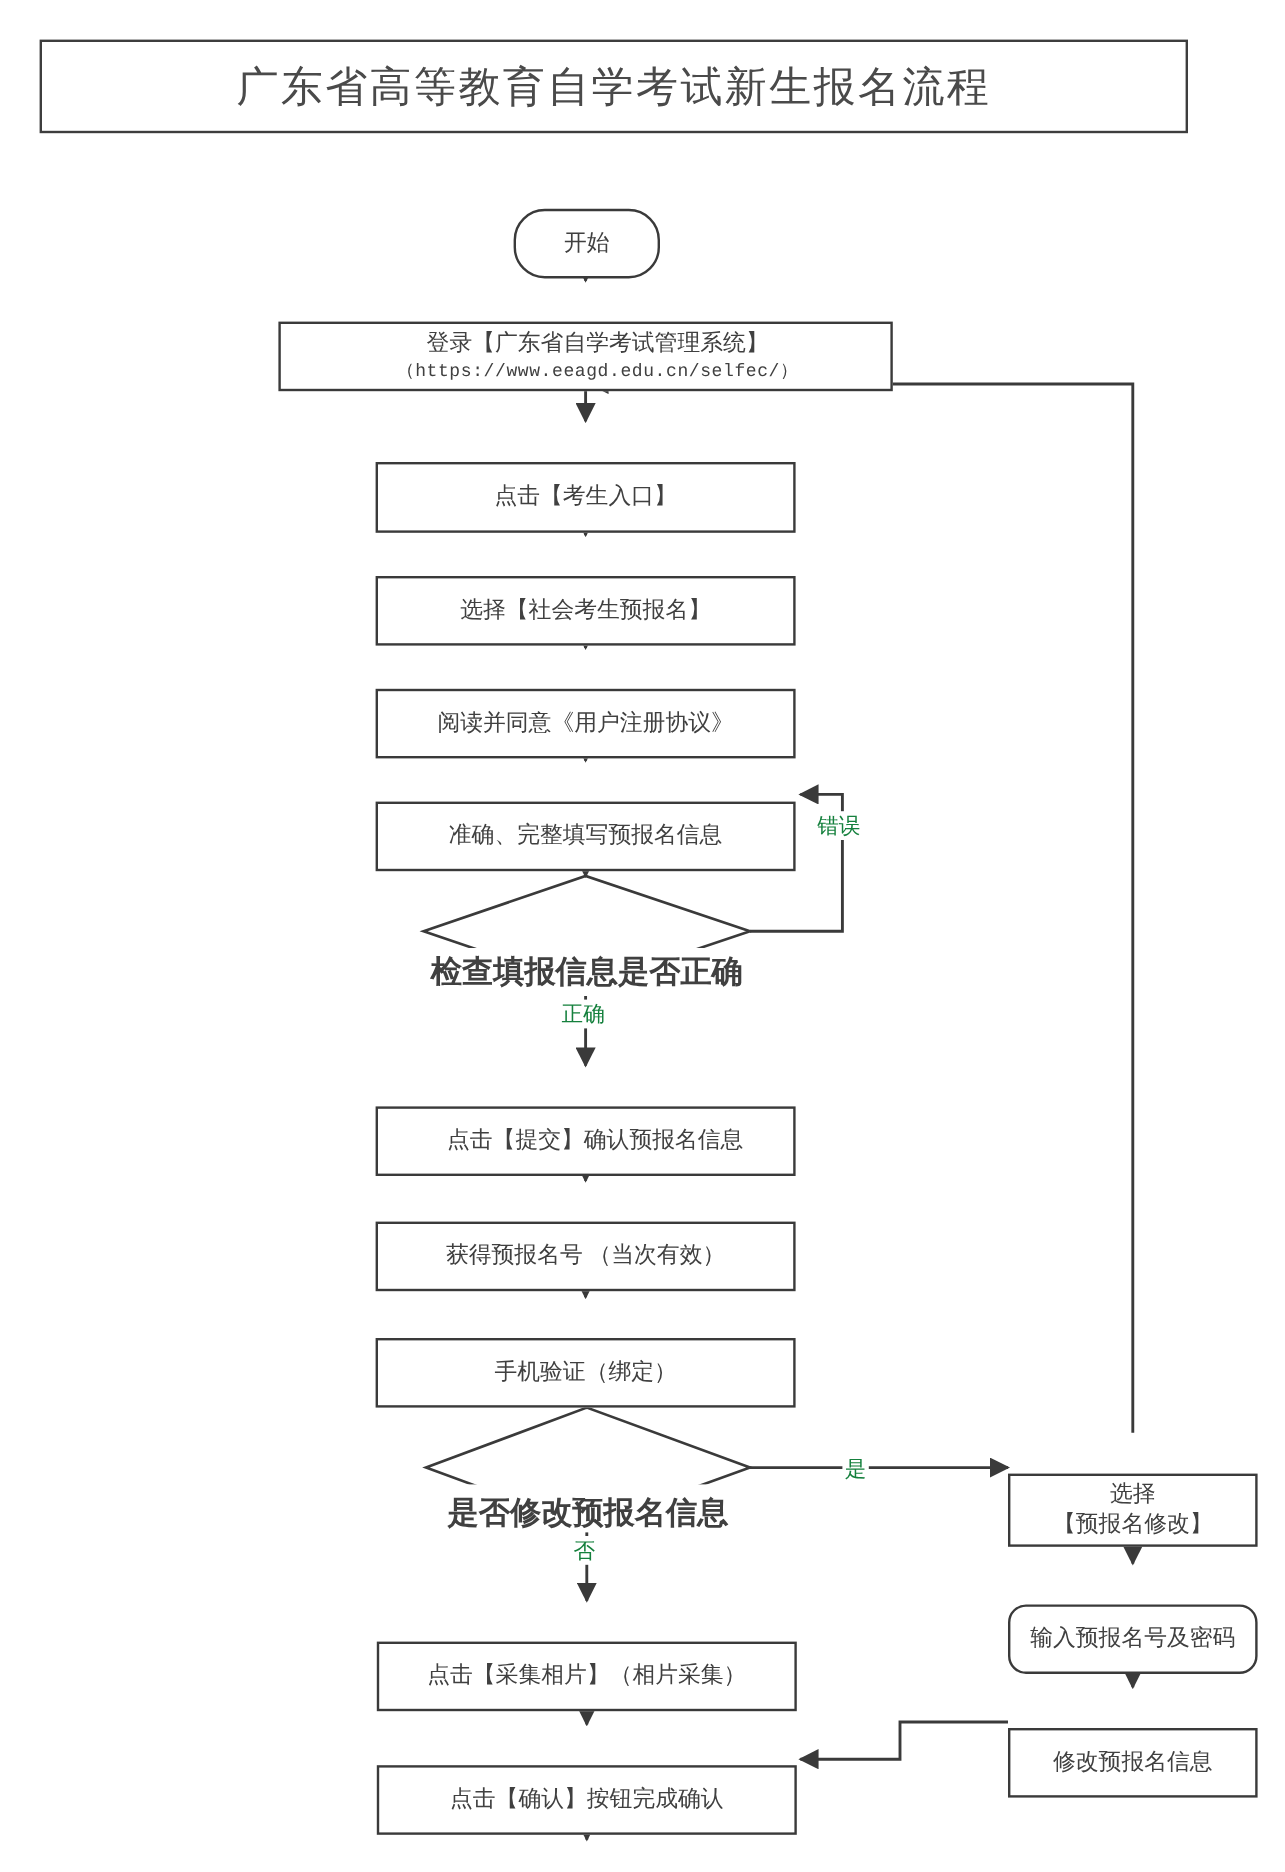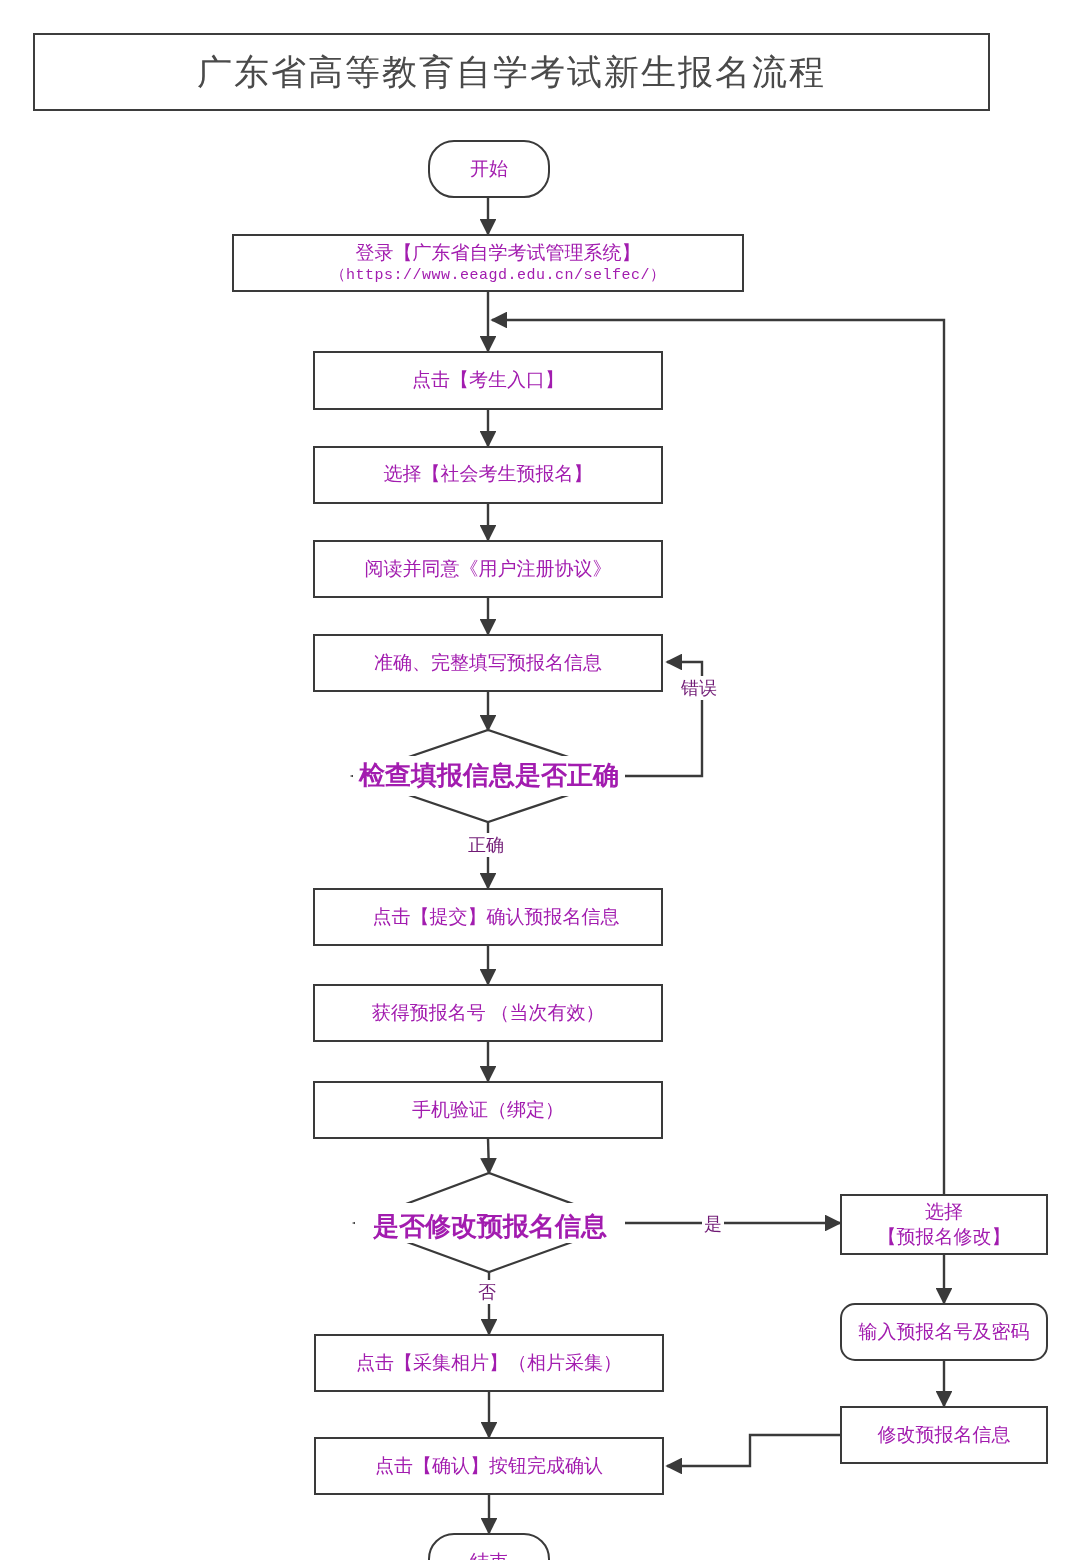--- a/index.html
+++ b/index.html
@@ -43,44 +43,45 @@
     white-space: nowrap;
   }
   .node {
     position: absolute;
     box-sizing: border-box;
     display: flex;
     align-items: center;
     justify-content: center;
     text-align: center;
     background: #ffffff;
-    color: #a21caf;
+    color: #404040;
     font-family: "Liberation Serif", "DejaVu Serif", serif;
     line-height: 1.28;
+    margin-top: 34px;
   }
   .node.process {
     border: 2px solid #3a3a3a;
     font-size: 19px;
   }
   .node.terminator {
     border: 2px solid #3a3a3a;
     border-radius: 26px;
     font-size: 19px;
   }
   .node.diamond-label {
     border: none;
     font-size: 26px;
     pointer-events: none;
     font-weight: bold;
   }
   .edge-label {
     position: absolute;
     font-family: "Liberation Serif", "DejaVu Serif", serif;
     font-size: 18px;
-    color: #701a75;
+    color: #15803d;
     background: #ffffff;
     padding: 0 2px;
     white-space: nowrap;
   }
   .url-line {
     font-family: "Liberation Mono", "DejaVu Sans Mono", monospace;
     font-size: 15px;
     letter-spacing: 0.5px;
   }
   .cn-line {
@@ -168,21 +169,21 @@
 
   <div class="node process" style="left:232px; top:234px; width:512px; height:58px; flex-direction:column;padding-left:20px;">
     <span class="cn-line">登录【广东省自学考试管理系统】</span>
     <span class="cn-line url-line">（https://www.eeagd.edu.cn/selfec/）</span>
   </div>
 
   <div class="node process" style="left:313px; top:351px; width:350px; height:59px;">
     <span>点击【考生入口】</span>
   </div>
 
-  <div class="node process" style="left:313px; top:446px; width:350px; height:58px;font-family:Liberation Mono, monospace;">
+  <div class="node process" style="left:313px; top:446px; width:350px; height:58px;">
     <span>选择【社会考生预报名】</span>
   </div>
 
   <div class="node process" style="left:313px; top:540px; width:350px; height:58px;">
     <span>阅读并同意《用户注册协议》</span>
   </div>
 
   <div class="node process" style="left:313px; top:634px; width:350px; height:58px;">
     <span>准确、完整填写预报名信息</span>
   </div>

